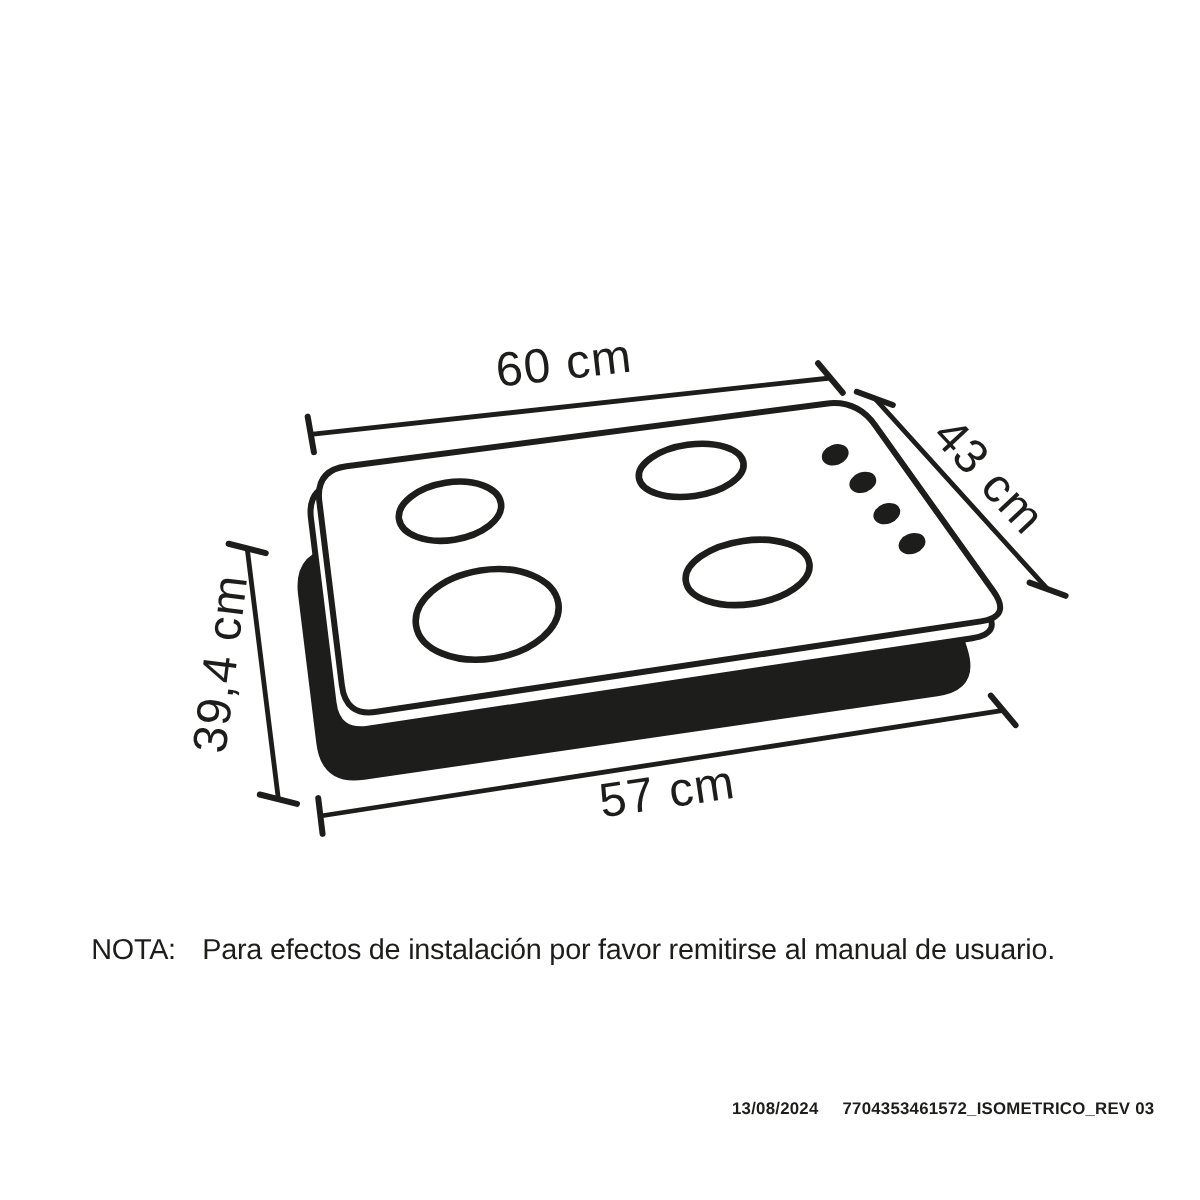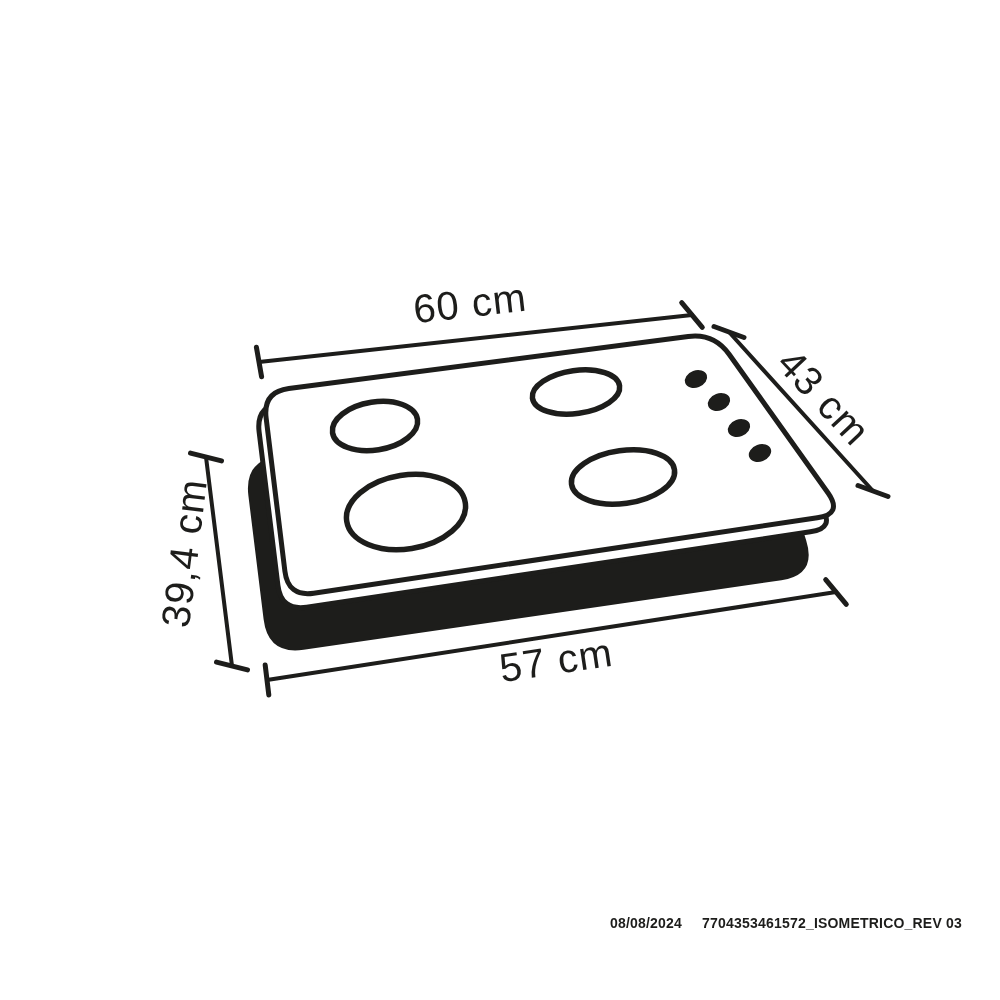--- a/index.html
+++ b/index.html
@@ -136,18 +136,21 @@
     </g>
 
     <g>
       <line class="dim-line" x1="267" y1="680" x2="836" y2="592"></line>
       <line class="dim-tick" x1="265.2" y1="665.1" x2="268.8" y2="694.9"></line>
       <line class="dim-tick" x1="825.7" y1="579.7" x2="846.3" y2="604.3"></line>
       <text class="dim-label" x="556" y="660" transform="rotate(-8.5 556 660)">57 cm</text>
     </g>
   </svg>
 
+  <div class="note">
+    <span class="note-label">NOTA:</span><span>Para efectos de instalación por favor remitirse al manual de usuario.</span>
+  </div>
 
   <div class="footer">
-    <span>08/08/2024</span><span class="doc-id">7704353461572_ISOMETRICO_REV 03</span>
+    <span>13/08/2024</span><span class="doc-id">7704353461572_ISOMETRICO_REV 03</span>
   </div>
 
 </div>
 
 </body></html>

